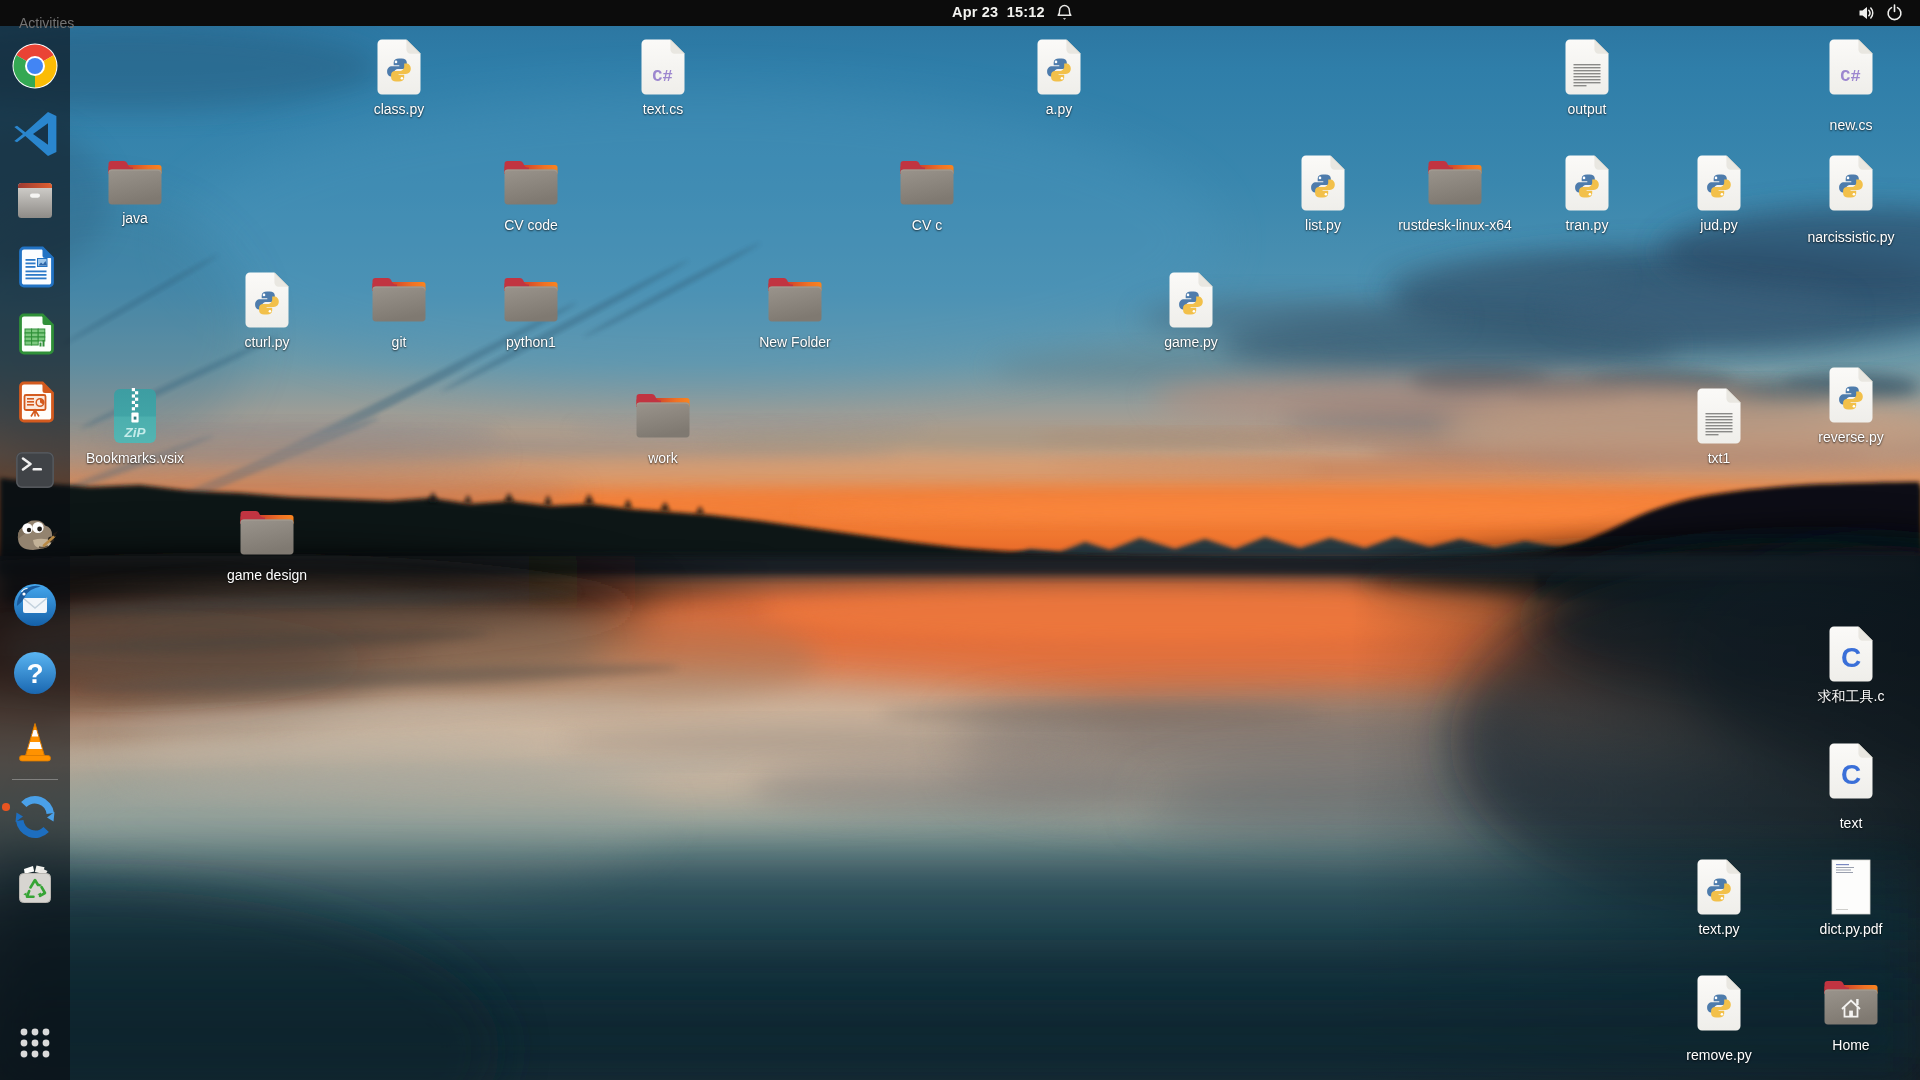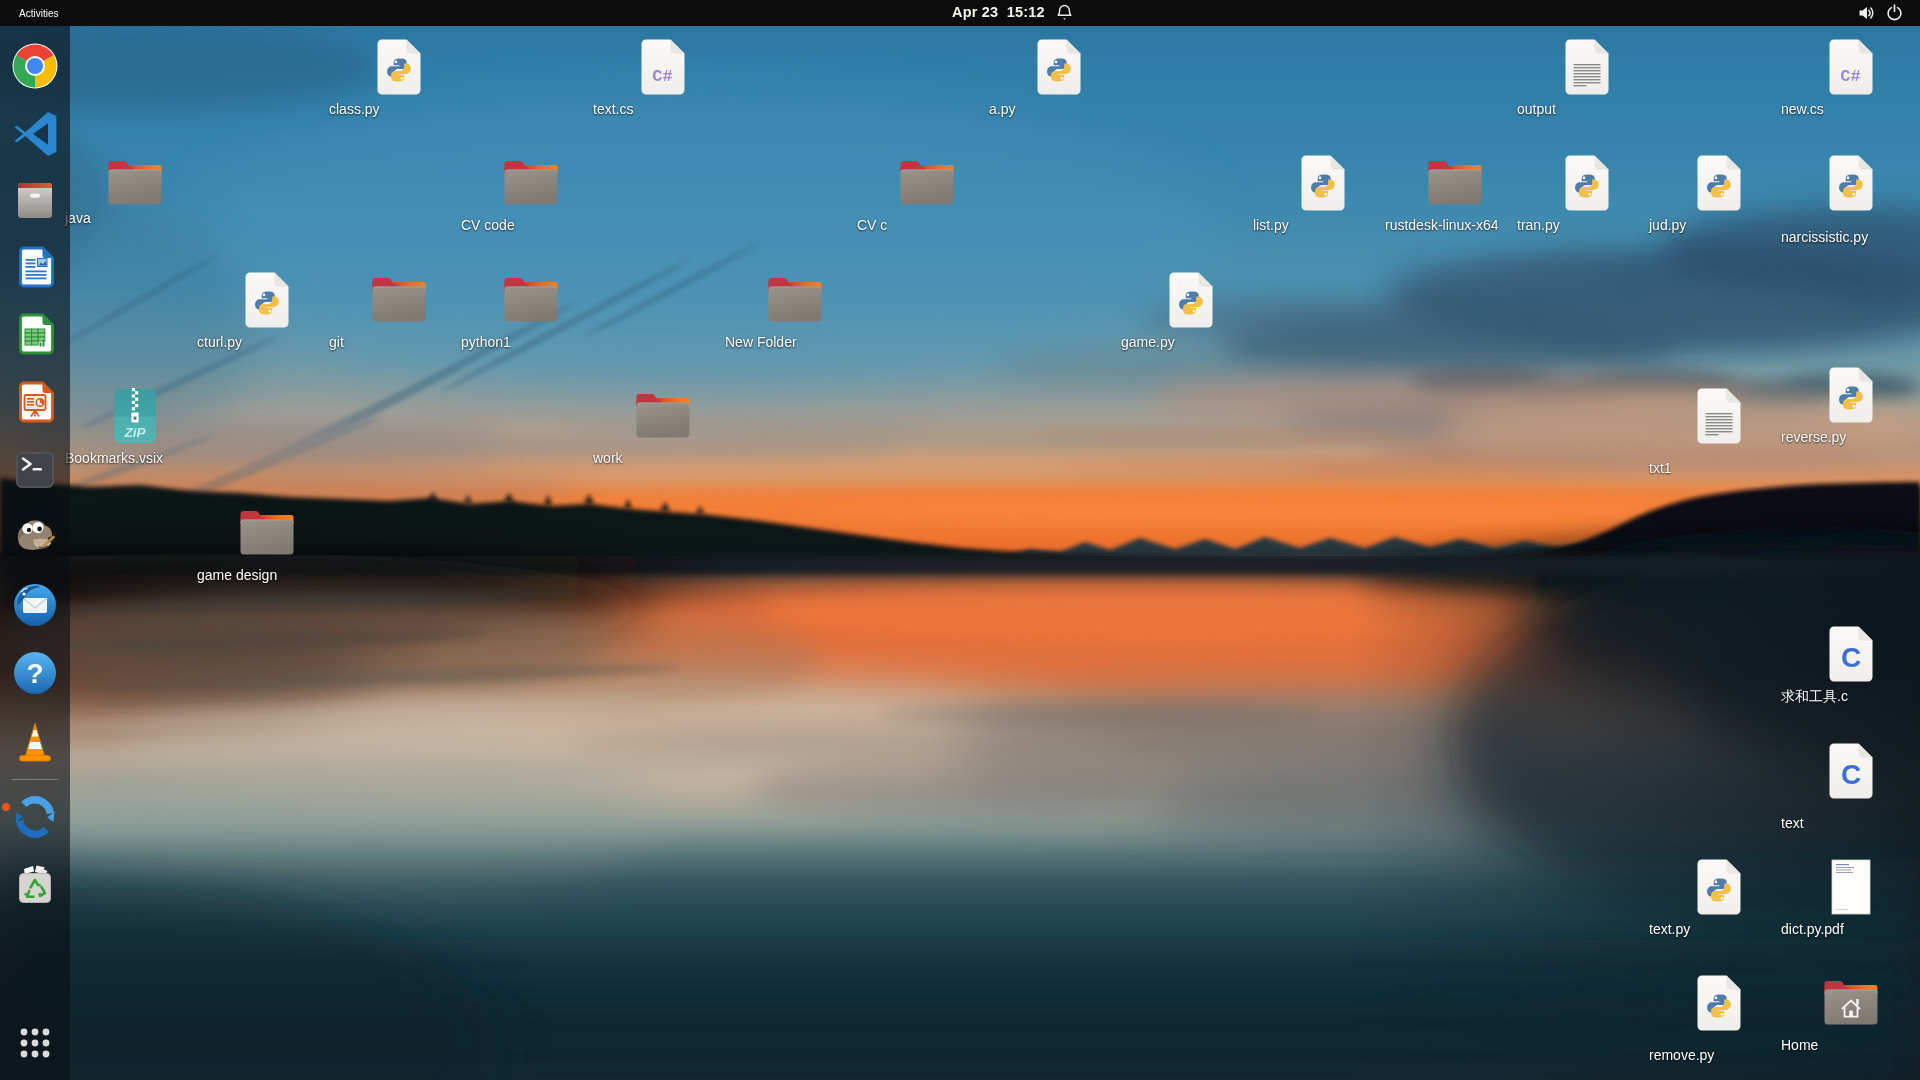--- a/index.html
+++ b/index.html
@@ -1,22 +1,22 @@
 <!DOCTYPE html>
 <html><head>
 <meta charset="utf-8">
 <style>
 html,body{margin:0;padding:0;width:1920px;height:1080px;overflow:hidden;background:#000;font-family:"Liberation Sans",sans-serif;}
 #wall{position:absolute;left:0;top:0;width:1920px;height:1080px;}
 #topbar{position:absolute;left:0;top:0;width:1920px;height:26px;background:#0c0c0c;color:#eeeeec;z-index:50;will-change:transform;}
-#activities{position:absolute;left:19px;top:8px;font-size:10px;color:#ffffff;}
+#activities{position:absolute;left:19px;top:15px;font-size:14px;color:#737373;}
 #clock{position:absolute;left:952px;top:4px;font-size:14.5px;font-weight:700;color:#f2f2ef;letter-spacing:.2px;}
 #dock{position:absolute;left:0;top:26px;width:70px;height:1054px;background:rgba(10,13,18,.60);z-index:40;}
 .dk{position:absolute;left:11px;width:48px;height:48px;}
-.di{position:absolute;width:140px;z-index:10;will-change:transform;}
+.di{position:absolute;width:140px;text-align:center;z-index:10;will-change:transform;}
 .di .lb{display:block;margin-top:3px;font-size:14px;line-height:16px;color:#fff;text-shadow:0 1px 2px rgba(0,0,0,.65),0 0 2px rgba(0,0,0,.4);white-space:nowrap;}
 .di svg.ic{display:block;margin:0 auto;}
 </style>
 </head>
 <body>
 <svg id="wall" viewBox="0 0 1920 1080" preserveAspectRatio="none">
 <defs>
 <linearGradient id="sky" x1="0" y1="0" x2="0" y2="1">
  <stop offset="0" stop-color="#2b739e"></stop>
  <stop offset=".12" stop-color="#2f7ea9"></stop>
@@ -484,21 +484,21 @@
 <div class="di" style="left:1517px;top:39px">
       <svg class="ic" width="44" height="56">
         <use href="#ftxt"></use>
       </svg>
       <span class="lb" style="margin-top:6px">output</span>
     </div>
 <div class="di" style="left:1781px;top:39px">
       <svg class="ic" width="44" height="56">
         <use href="#fcs"></use>
       </svg>
-      <span class="lb" style="margin-top:6px">new.cs</span>
+      <span class="lb" style="margin-top:22px">new.cs</span>
     </div>
 <div class="di" style="left:65px;top:158px">
       <svg class="ic" width="56" height="48">
         <use href="#fold"></use>
       </svg>
       <span class="lb" style="margin-top:4px">java</span>
     </div>
 <div class="di" style="left:461px;top:158px">
       <svg class="ic" width="56" height="48">
         <use href="#fold"></use>
@@ -580,21 +580,21 @@
 <div class="di" style="left:593px;top:391px">
       <svg class="ic" width="56" height="48">
         <use href="#fold"></use>
       </svg>
       <span class="lb" style="margin-top:11px">work</span>
     </div>
 <div class="di" style="left:1649px;top:388px">
       <svg class="ic" width="44" height="56">
         <use href="#ftxt"></use>
       </svg>
-      <span class="lb" style="margin-top:16px">txt1</span>
+      <span class="lb" style="margin-top:6px">txt1</span>
     </div>
 <div class="di" style="left:1781px;top:367px">
       <svg class="ic" width="44" height="56">
         <use href="#fpy"></use>
       </svg>
       <span class="lb" style="margin-top:6px">reverse.py</span>
     </div>
 <div class="di" style="left:197px;top:508px">
       <svg class="ic" width="56" height="48">
         <use href="#fold"></use>

